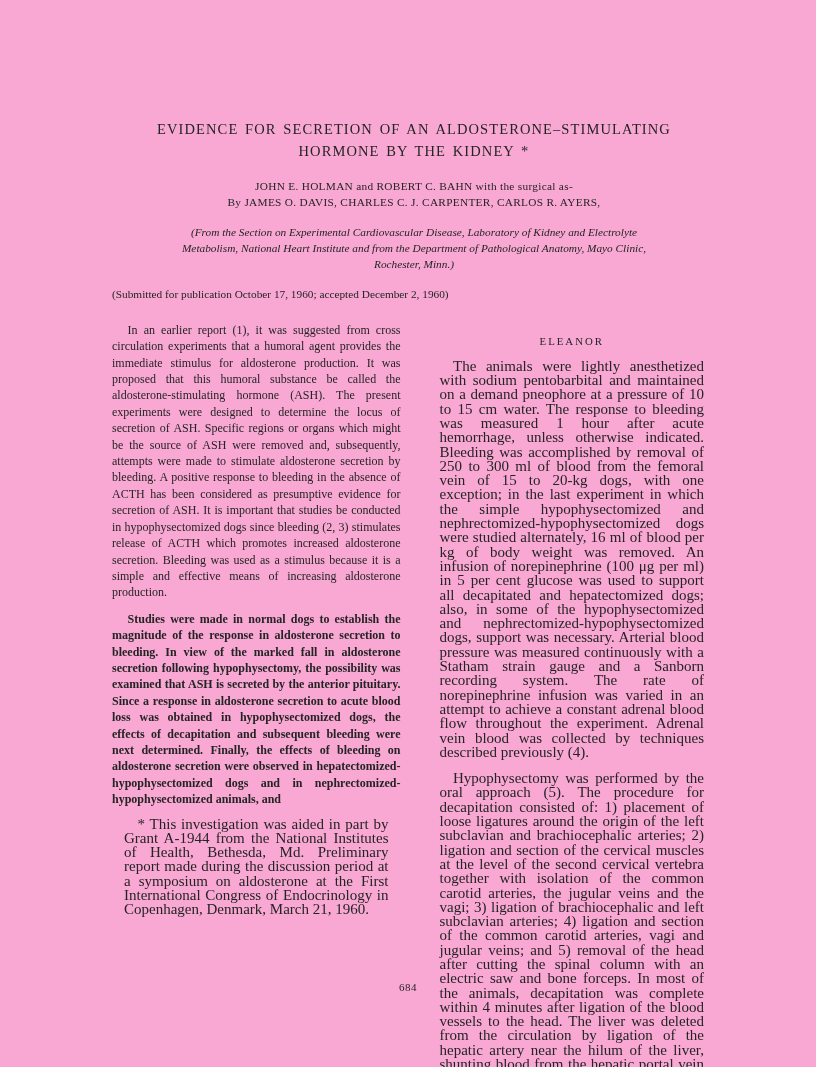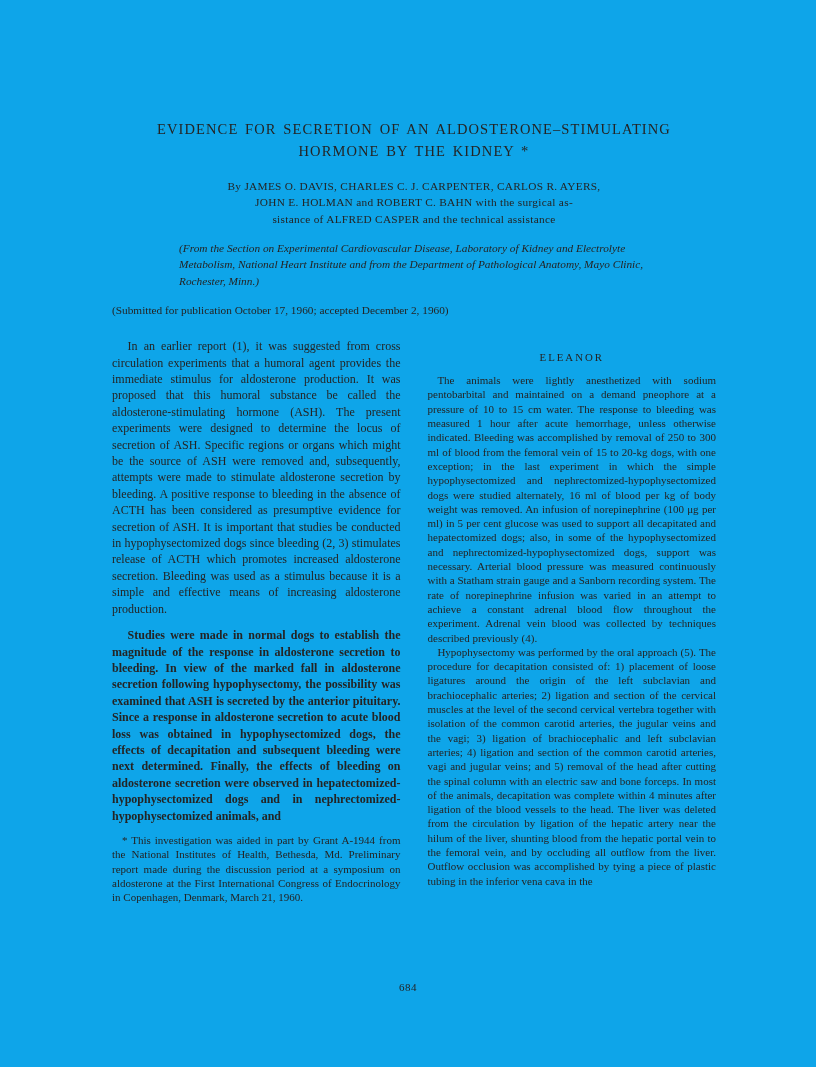--- a/index.html
+++ b/index.html
@@ -6,21 +6,21 @@
   body {
     width: 816px;
     height: 1067px;
     background: #eef0ef;
     font-family: "Liberation Serif", "DejaVu Serif", serif;
   }
   .sheet {
     position: relative;
     width: 816px;
     height: 1067px;
-    background: #0ea5e9;
+    background: #f9a8d4;
     color: #242424;
     overflow: hidden;
   }
   .content {
     position: absolute;
     top: 118px;
     left: 112px;
     width: 604px;
   }
   .title {
@@ -36,21 +36,21 @@
   .byline {
     margin-top: 15px;
     text-align: center;
     font-size: 11.3px;
     line-height: 1.45;
     letter-spacing: 0.3px;
   }
   .affiliation {
     margin: 13px auto 0 auto;
     max-width: 470px;
-    text-align: left;
+    text-align: center;
     font-style: italic;
     font-size: 11.3px;
     line-height: 1.45;
   }
   .submitted {
     margin-top: 15px;
     text-align: left;
     font-size: 11.3px;
   }
   .columns {
@@ -60,22 +60,22 @@
   }
   .col { width: 292px; }
   p.body {
     margin: 0;
     font-size: 12px;
     line-height: 16.4px;
     text-align: justify;
   }
   p.body.indent { text-indent: 1.3em; }
   p.small {
-    margin: 0;
-    font-size: 11px;
+    margin: 12px;
+    font-size: 15px;
     line-height: 14.3px;
     text-align: justify;
   }
   p.small.indent { text-indent: 0.9em; }
   p + p.body { margin-top: 10px; font-weight: bold; }
   .footnote {
     margin-top: 9px !important;
   }
   .methods-heading {
     margin: 13px 0 10px 0;
@@ -95,23 +95,22 @@
 </style>
 </head>
 <body>
 
 <div class="sheet">
   <div class="content">
 
     <h1 class="title">EVIDENCE FOR SECRETION OF AN ALDOSTERONE–STIMULATING HORMONE BY THE KIDNEY *</h1>
 
     <div class="byline">
+      <div>JOHN E. HOLMAN and ROBERT C. BAHN with the surgical as-</div>
       <div>By JAMES O. DAVIS, CHARLES C. J. CARPENTER, CARLOS R. AYERS,</div>
-      <div>JOHN E. HOLMAN and ROBERT C. BAHN with the surgical as-</div>
-      <div>sistance of ALFRED CASPER and the technical assistance</div>
     </div>
 
     <div class="affiliation">(From the Section on Experimental Cardiovascular Disease, Laboratory of Kidney and Electrolyte Metabolism, National Heart Institute and from the Department of Pathological Anatomy, Mayo Clinic, Rochester, Minn.)</div>
 
     <div class="submitted">(Submitted for publication October 17, 1960; accepted December 2, 1960)</div>
 
     <div class="columns">
 
       <div class="col">
         <p class="body indent">In an earlier report (1), it was suggested from cross circulation experiments that a humoral agent provides the immediate stimulus for aldosterone production.  It was proposed that this humoral substance be called the aldosterone-stimulating hormone (ASH).  The present experiments were designed to determine the locus of secretion of ASH.  Specific regions or organs which might be the source of ASH were removed and, subsequently, attempts were made to stimulate aldosterone secretion by bleeding.  A positive response to bleeding in the absence of ACTH has been considered as presumptive evidence for secretion of ASH.  It is important that studies be conducted in hypophysectomized dogs since bleeding (2, 3) stimulates release of ACTH which promotes increased aldosterone secretion.  Bleeding was used as a stimulus because it is a simple and effective means of increasing aldosterone production.</p>

